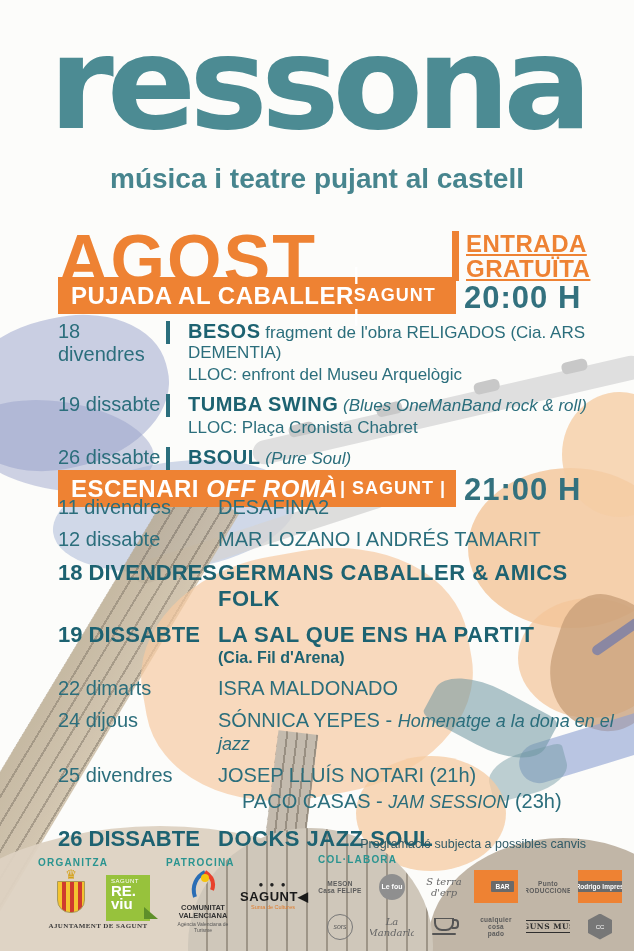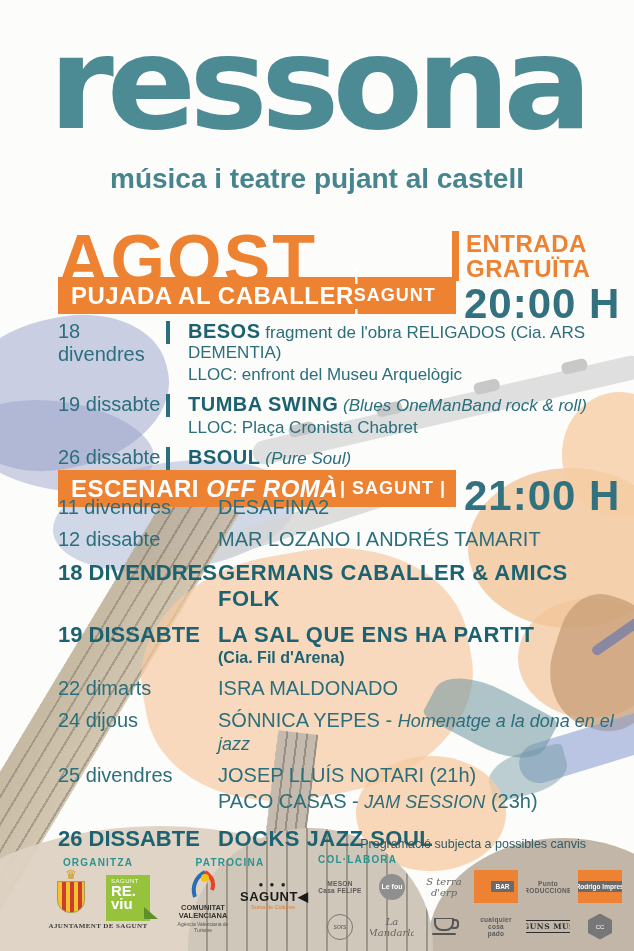--- a/index.html
+++ b/index.html
@@ -39,56 +39,56 @@
     background-image:repeating-linear-gradient(90deg,rgba(0,0,0,0) 0 8px,rgba(110,100,86,.5) 8px 10px);}
 
   
   .z{position:absolute; z-index:2;}
   .logo{top:14px;left:0;width:634px;text-align:center;font-size:132px;line-height:1.05;font-weight:bold;
     color:#4c8b93;letter-spacing:-7px;font-family:"DejaVu Sans",sans-serif;transform:scaleY(.97);}
   .subtitle{top:163px;left:0;width:634px;text-align:center;font-size:28px;font-weight:bold;color:#47858e;}
 
   .month{left:58px;top:220px;font-size:70px;font-weight:bold;color:#ee8233;letter-spacing:2px;}
   .free{left:452px;top:231px;border-left:7px solid #ee8233;padding-left:7px;color:#ee8233;
-    font-weight:bold;font-size:24px;line-height:25px;letter-spacing:.5px;}
+    font-weight:bold;font-size:24px;line-height:25px;letter-spacing:.5px;text-decoration:underline;}
 
   .bar{left:58px;width:398px;height:37px;background:#ee8233;color:#fff;display:flex;align-items:center;
     padding-left:13px;box-sizing:border-box;}
   .bar-1{top:277px;} .bar-2{top:470px;}
   .bar-title{font-size:24px;font-weight:bold;letter-spacing:.5px;white-space:pre;}
   .bar-title .it{font-style:italic;}
   .bar-place{font-size:18px;font-weight:bold;margin-left:auto;margin-right:10px;letter-spacing:1px;}
-  .time{left:464px;font-size:42px;font-weight:bold;color:#33717e;letter-spacing:1px;}
+  .time{left:464px;font-size:31px;font-weight:bold;color:#33717e;letter-spacing:1px;}
   .time-1{top:280px;} .time-2{top:472px;}
 
   .list1{left:58px;top:320px;width:545px;}
   .ev1{display:flex;margin-bottom:8px;}
   .ev1-date{width:108px;flex-shrink:0;font-size:20px;color:#2b6e7c;}
   .ev1-sep{width:4px;height:23px;background:#2b6e7c;margin-right:18px;flex-shrink:0;margin-top:1px;}
   .ev1-name{font-weight:bold;font-size:20px;color:#1d6271;letter-spacing:.5px;}
   .ev1-desc{font-size:17px;color:#2b6e7c;}
   .ev1-desc.italic{font-style:italic;}
   .ev1-loc{font-size:17px;color:#2b6e7c;margin-top:2px;}
 
   .list2{left:58px;top:496px;width:560px;}
   .ev2{display:flex;margin-bottom:9px;align-items:baseline;}
   .ev2-date{width:160px;flex-shrink:0;font-size:20px;color:#2b6e7c;}
   .ev2-body{font-size:20px;color:#2b6e7c;}
   .ev2 .it{font-style:italic;font-size:18px;}
   .ev2.emph{margin-top:6px;margin-bottom:10px;}
   .ev2.emph .ev2-date{font-weight:bold;font-size:22px;color:#1d6271;}
   .ev2.emph .ev2-name{font-weight:bold;font-size:22px;color:#1d6271;letter-spacing:.5px;}
   .ev2-sub{font-size:16px;font-weight:bold;color:#1d6271;margin-top:1px;}
-  .ev2-line2{margin-top:3px;}
+  .ev2-line2{margin-top:3px;margin-left:24px;}
   .ev2.gap{margin-top:13px;}
 
   .note{right:48px;top:837px;font-size:12.5px;color:#2f5a66;}
 
   
-  .f-label{font-size:10px;font-weight:bold;color:#2a9490;letter-spacing:1.2px;text-align:center;}
+  .f-label{font-size:10px;font-weight:bold;color:#2a9490;letter-spacing:1.2px;text-align:left;}
   .lbl-org{left:38px;top:857px;width:120px;} .lbl-pat{left:166px;top:857px;width:128px;} .lbl-col{left:318px;top:854px;width:110px;text-align:left;}
   .org-shield{left:52px;top:869px;width:38px;text-align:center;}
   .crown{font-size:13px;color:#d4a017;line-height:12px;}
   .shield{width:26px;height:30px;margin:0 auto;border:1px solid #a95;border-radius:0 0 13px 13px;
     background:repeating-linear-gradient(90deg,#f4c430 0 4px,#cf3b2e 4px 8px);}
   .org-caption{left:18px;top:922px;width:160px;text-align:center;font-family:"Liberation Serif",serif;
     font-size:7px;letter-spacing:.4px;color:#3c3c3c;font-weight:bold;}
   .reviu{left:106px;top:875px;width:44px;height:46px;background:#97c23c;color:#fff;padding:3px 0 0 5px;box-sizing:border-box;position:absolute;}
   .reviu .s{font-size:6px;letter-spacing:.5px;display:block;}
   .reviu .b{font-size:15px;font-weight:bold;line-height:13px;display:block;}

